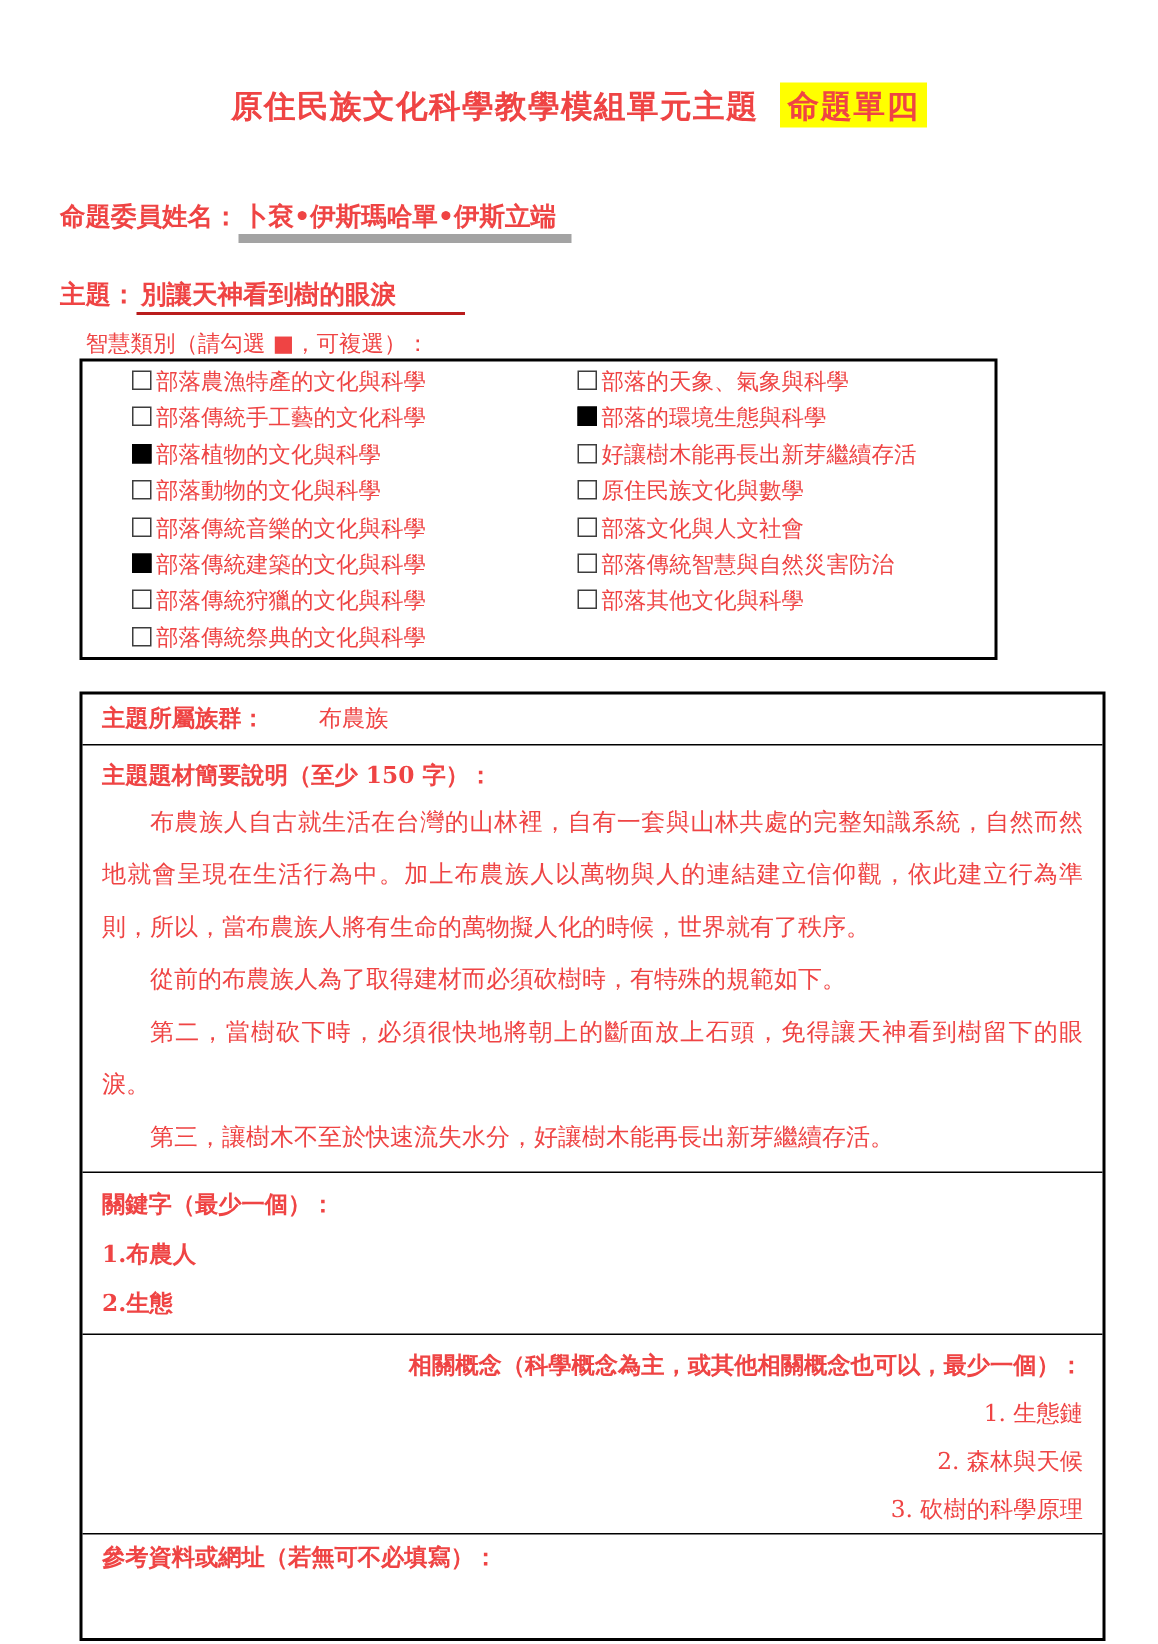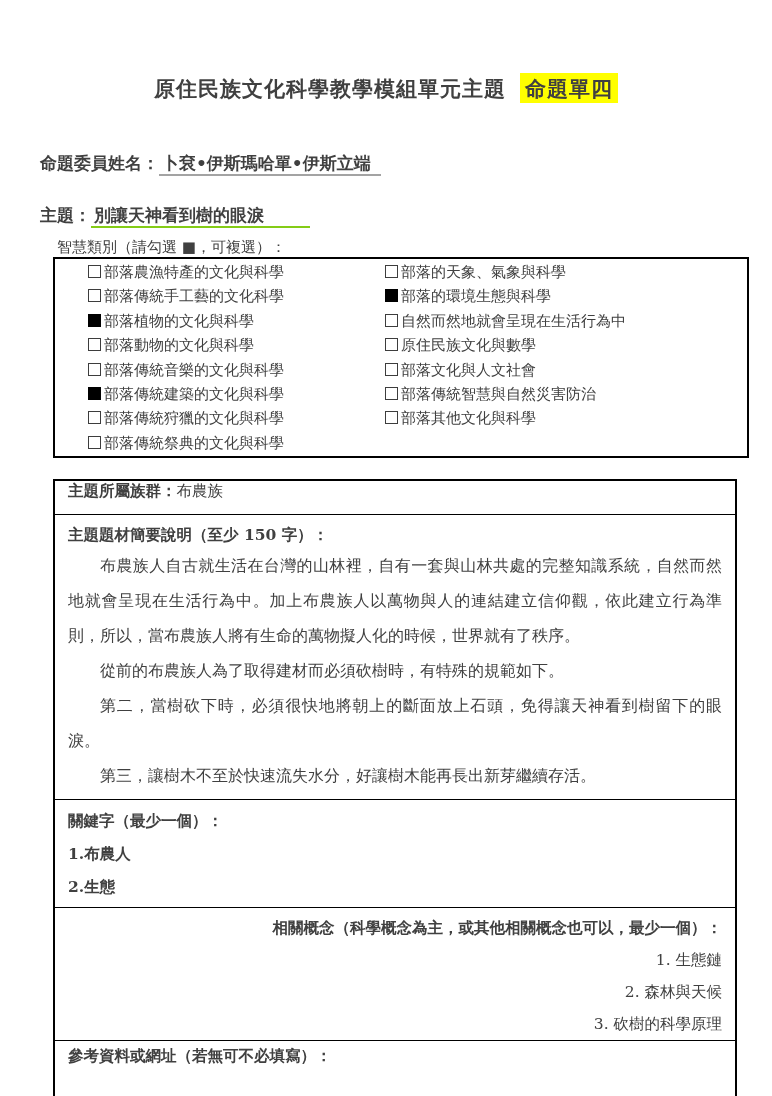--- a/index.html
+++ b/index.html
@@ -4,64 +4,64 @@
 <style>
   :root{
     --highlight:#FFFF00;
     --link:#0563C1;
   }
   *{margin:0;box-sizing:border-box;}
   html,body{background:#fff;}
   .page{
     position:relative;
     width:772px;height:1096px;
-    background:#fff;color:#404040;
+    background:#fff;color:#ef4444;
     font-family:"DejaVu Serif","Liberation Serif",serif;
     overflow:hidden;
-    padding-top:74px;
+    padding-top:56px;
   }
   
   .doc-title{
     text-align:center;
     font-size:21px;font-weight:bold;
     letter-spacing:1px;
     line-height:30px;
   }
   .title-badge{
     background:var(--highlight);
     padding:3px 5px 2px 5px;
     margin-left:14px;
   }
   .line-committee{
     margin:47px 0 0 40px;
     font-size:17px;font-weight:bold;
     line-height:24px;
   }
   .u-name{
-    border-bottom:2px solid #a3a3a3;
+    border-bottom:6px solid #a3a3a3;
     padding:0 10px 1px 3px;
   }
   .line-topic{
     margin:28px 0 0 40px;
     font-size:17px;font-weight:bold;
     line-height:24px;
   }
   .u-topic{
-    border-bottom:2px solid #84cc16;
+    border-bottom:2px solid #b91c1c;
     padding:0 46px 1px 3px;
   }
   
   .cat-label{
     margin:11px 15px 0 57px;
     font-size:15px;font-weight:normal;
     line-height:19px;
   }
   .cat-box{
     margin-left:53px;
-    width:696px;
+    width:612px;
     border:2px solid #000;
     display:flex;
     padding:1px 0 1px 33px;
   }
   .cat-col-left{width:297px;}
   .cat-col-right{flex:1;}
   .cb-item{
     line-height:24.4px;
     font-size:15px;
     white-space:nowrap;
@@ -78,21 +78,21 @@
   
   .main-table{
     margin:21px 0 0 53px;
     width:684px;
     border:2px solid #000;
     font-size:15.5px;
   }
   .row{border-top:1.5px solid #000;padding:0 13px;}
   .row:first-child{border-top:none;}
   .lbl{font-weight:bold;}
-  .row-ethnic{min-height:33px;display:flex;align-items:flex-start;}
+  .row-ethnic{min-height:33px;display:flex;align-items:center;gap:36px;}
   .row-summary{min-height:285px;padding-top:7px;}
   .row-summary .lbl{display:block;line-height:26px;}
   .para{
     text-indent:2em;
     line-height:35px;
     text-align:justify;
     font-size:16px;
   }
   .row-keywords{min-height:108px;padding-top:5px;}
   .row-keywords .lbl{display:block;line-height:32px;}
@@ -129,21 +129,21 @@
         <div class="cb-item"><span class="cb checked"></span><span>部落植物的文化與科學</span></div>
         <div class="cb-item"><span class="cb"></span><span>部落動物的文化與科學</span></div>
         <div class="cb-item"><span class="cb"></span><span>部落傳統音樂的文化與科學</span></div>
         <div class="cb-item"><span class="cb checked"></span><span>部落傳統建築的文化與科學</span></div>
         <div class="cb-item"><span class="cb"></span><span>部落傳統狩獵的文化與科學</span></div>
         <div class="cb-item"><span class="cb"></span><span>部落傳統祭典的文化與科學</span></div>
       </div>
     <div class="cat-col-right">
         <div class="cb-item"><span class="cb"></span><span>部落的天象、氣象與科學</span></div>
         <div class="cb-item"><span class="cb checked"></span><span>部落的環境生態與科學</span></div>
-        <div class="cb-item"><span class="cb"></span><span>自然而然地就會呈現在生活行為中</span></div>
+        <div class="cb-item"><span class="cb"></span><span>好讓樹木能再長出新芽繼續存活</span></div>
         <div class="cb-item"><span class="cb"></span><span>原住民族文化與數學</span></div>
         <div class="cb-item"><span class="cb"></span><span>部落文化與人文社會</span></div>
         <div class="cb-item"><span class="cb"></span><span>部落傳統智慧與自然災害防治</span></div>
         <div class="cb-item"><span class="cb"></span><span>部落其他文化與科學</span></div>
       </div>
   </div>
 
   <div class="main-table">
 
     <div class="row row-ethnic">

